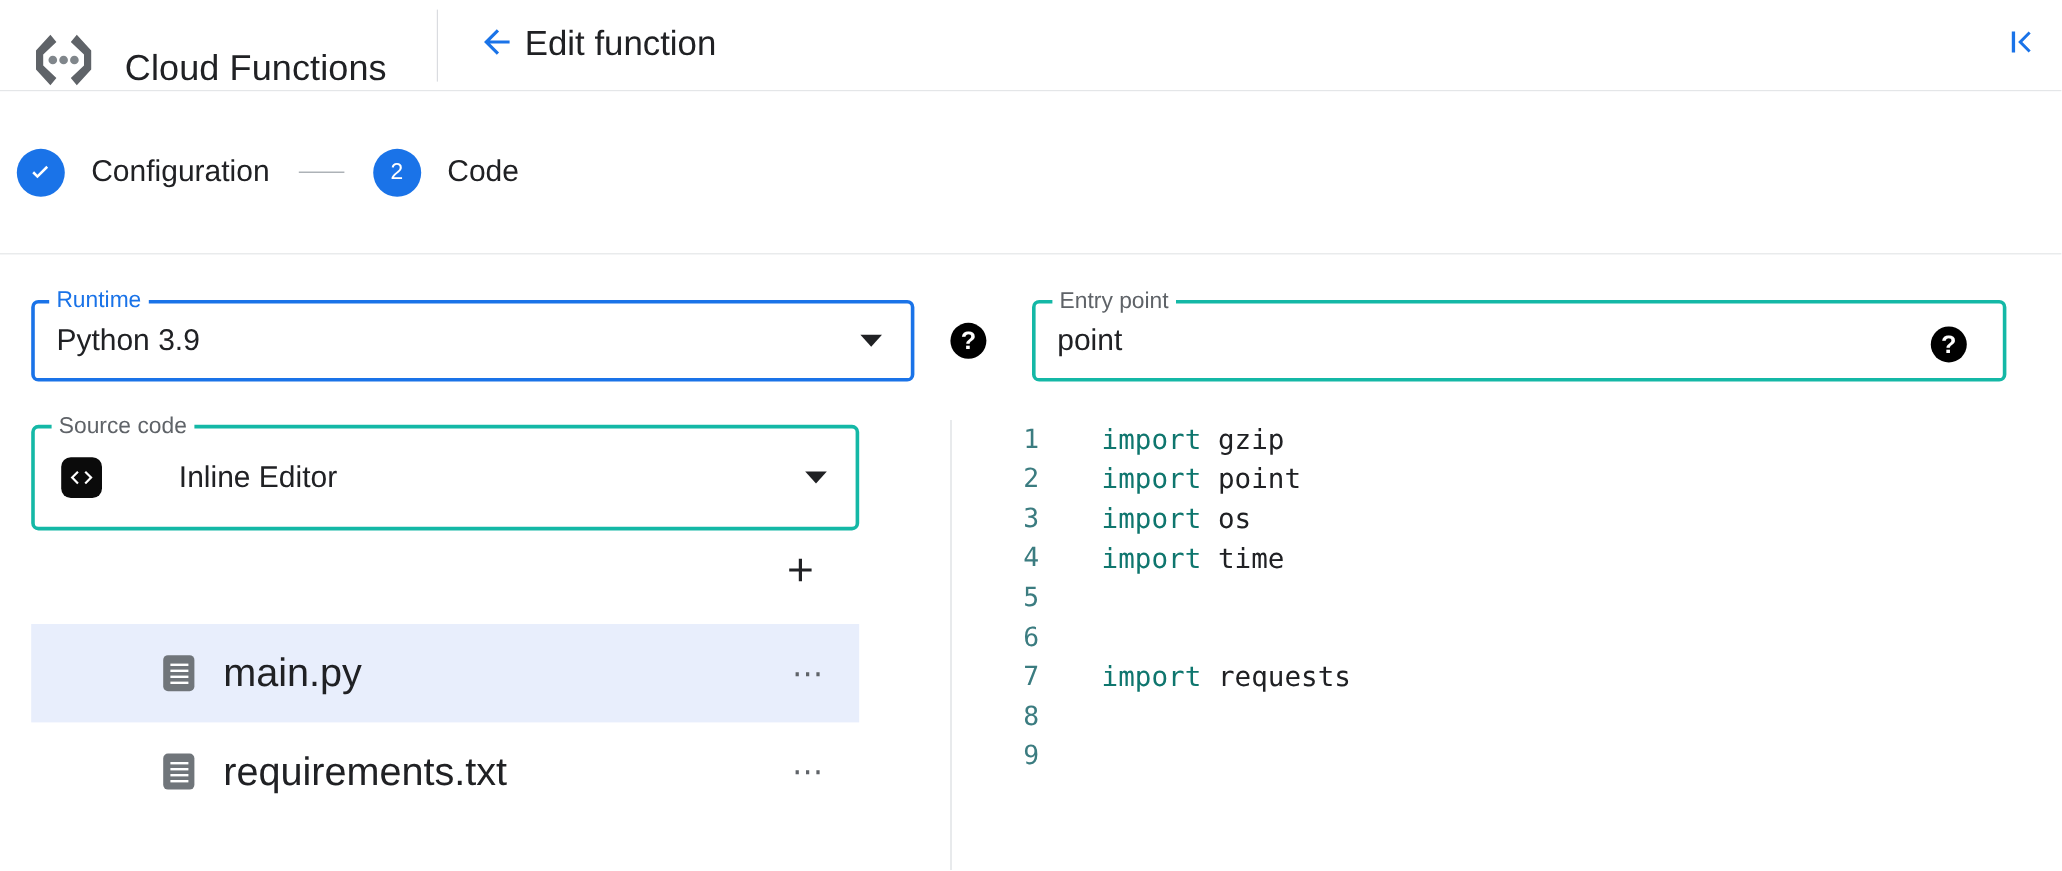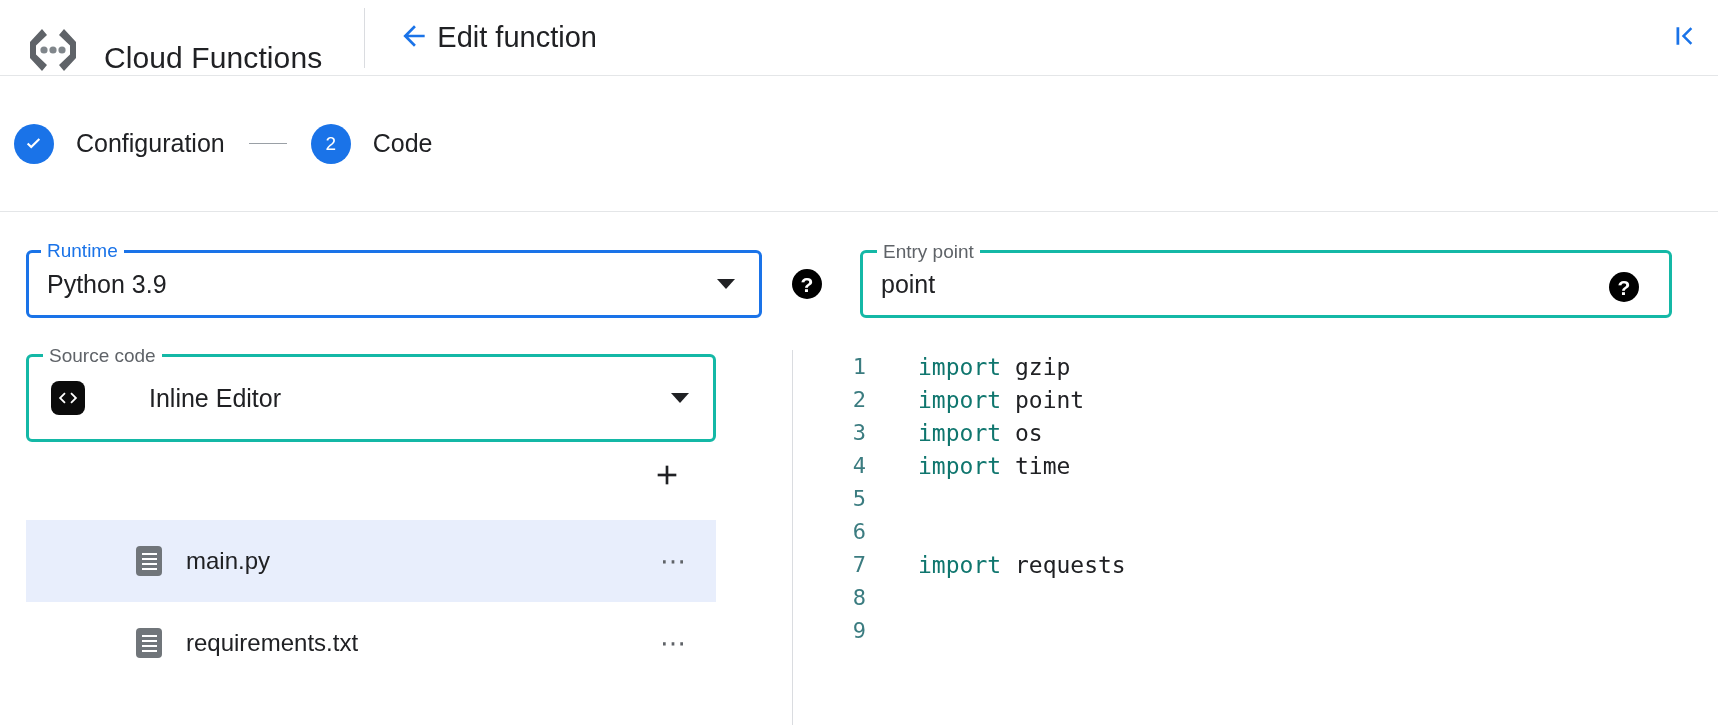--- a/index.html
+++ b/index.html
@@ -193,21 +193,21 @@
     margin-left: 110px;
     border-radius: 4px;
     background: #70757a;
     display: flex; flex-direction: column;
     justify-content: center; align-items: center;
     gap: 3px;
     flex: 0 0 auto;
   }
   .file-doc-icon i { display: block; width: 15px; height: 2px; background: #fff; }
   .file-name {
-    font-size: 24px;
+    font-size: 33px;
     color: #202124;
     margin-left: 24px;
     white-space: nowrap;
   }
   .file-more {
     position: absolute;
     right: 28px; top: 50%;
     transform: translateY(-50%);
     font-size: 26px;
     letter-spacing: 2px;

